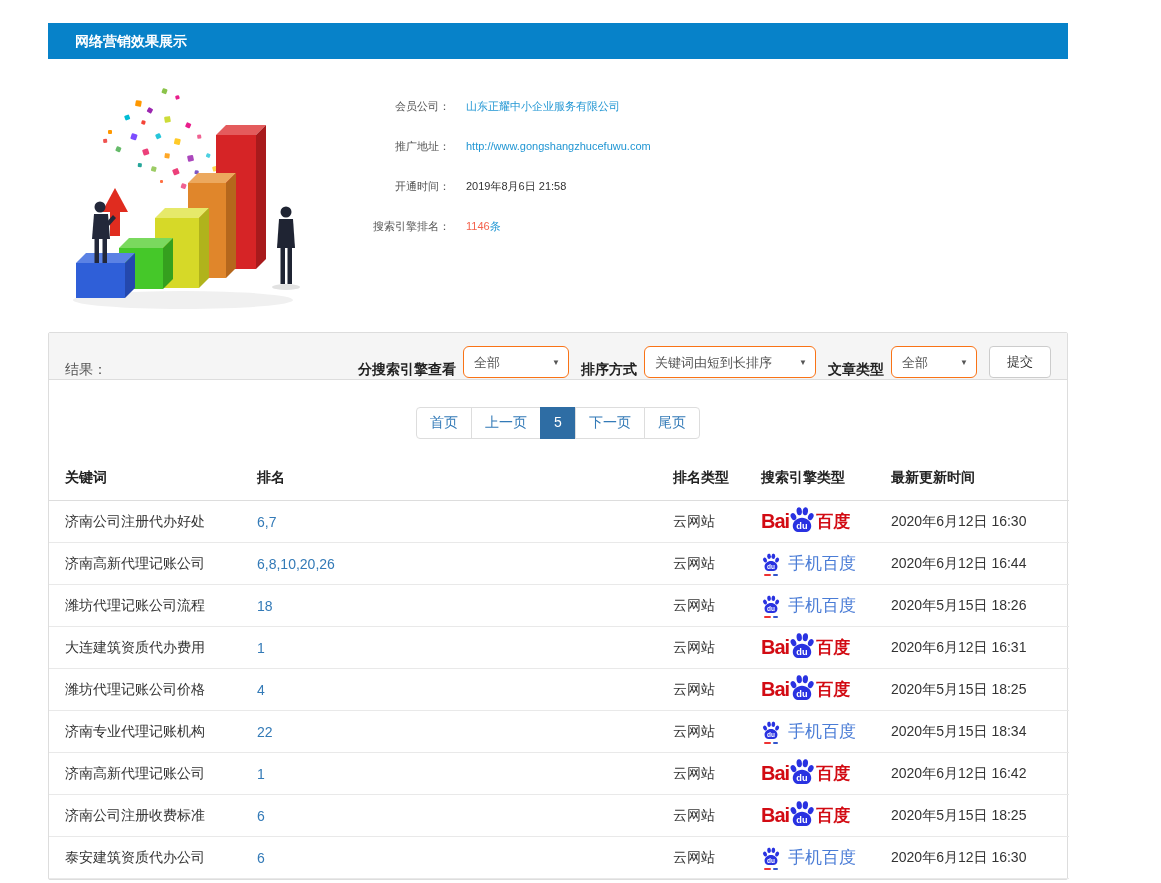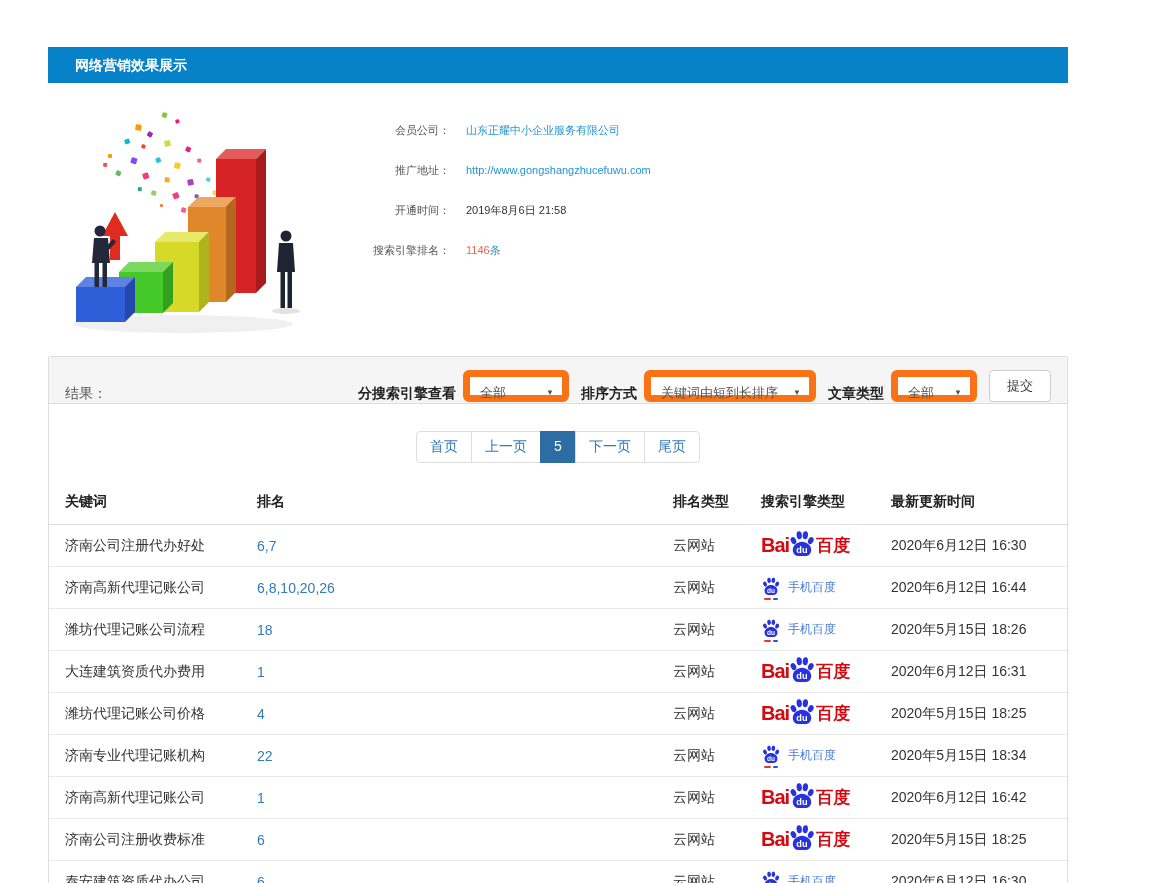--- a/index.html
+++ b/index.html
@@ -1,42 +1,42 @@
 <!DOCTYPE html>
 <html><head>
 <meta charset="utf-8">
 <style>
   * { box-sizing: border-box; margin: 0; padding: 0; }
   html,body { width:1161px; height:883px; overflow:hidden; background:#fff;
     font-family:"Liberation Sans","DejaVu Sans",sans-serif; color:#333; }
   .container { position:relative; margin-left:48px; width:1020px; }
 
   
-  .title-bar { margin-top:47px; height:36px; background:#0782c9; color:#fff;
+  .title-bar { margin-top:23px; height:36px; background:#0782c9; color:#fff;
     font-size:14px; font-weight:bold; line-height:36px; padding-left:27px; }
 
   
   .info-section { display:flex; padding-top:17px; height:257px; }
   .illustration { width:292px; height:245px; flex:0 0 292px; position:relative; }
   .info-list { padding-top:10px; font-size:11px; }
   .info-row { display:flex; align-items:center; height:40px; }
   .info-label { width:110px; text-align:right; color:#555; white-space:nowrap; }
   .info-value { margin-left:16px; }
   .link-blue { color:#2196d3; text-decoration:none; }
   .plain-val { color:#333; }
   .count-orange { color:#f4624d; }
   .count-unit { color:#2196d3; }
 
   
   .panel { margin-top:16px; border:1px solid #ddd; border-radius:2px; }
   .panel-header { background:#f5f5f5; border-bottom:1px solid #ddd; height:47px;
     display:flex; align-items:flex-end; padding:0 16px; font-size:14px; color:#555; }
   .filter-group { margin-left:auto; display:flex; align-items:center; }
   .filter-label { font-weight:bold; color:#222; margin:16px 7px 0 12px; white-space:nowrap; }
-  .sel-wrap { position:relative; display:inline-block; background:#fff; border:7px solid #f97316; border-radius:6px; height:32px; }
+  .sel-wrap { position:relative; display:inline-block; background:#fff; border:1px solid #f97316; border-radius:6px; height:32px; }
   .sel-wrap select { appearance:none; -webkit-appearance:none; border:none; background:transparent;
     height:30px; font-size:13px; color:#555; padding:0 24px 0 10px; width:100%;
     font-family:"Liberation Sans","DejaVu Sans",sans-serif; }
   .sel-wrap .caret { position:absolute; right:8px; top:11px; font-size:8px; color:#555; pointer-events:none; }
   .w-engine { width:106px; } .w-sort { width:172px; } .w-article { width:86px; }
   .submit-btn { margin-left:12px; height:32px; padding:0 17px; background:#fff; border:1px solid #ccc;
     border-radius:4px; font-size:13px; color:#333; cursor:pointer;
     font-family:"Liberation Sans","DejaVu Sans",sans-serif; }
 
   
@@ -58,21 +58,21 @@
   .bai-prefix { color:#d20b13; font-weight:bold; font-size:20px; letter-spacing:-1px; }
   .paw-lg { width:28px; height:30px; margin:0 0 4px -1px; }
   .bai-suffix { color:#d20b13; font-weight:bold; font-size:17px; margin-left:0px; }
   .baidu-mobile { display:inline-flex; align-items:center; }
   .m-paw { display:inline-flex; flex-direction:column; align-items:center; }
   .paw-sm { width:20px; height:21px; }
   .dashes { display:flex; margin-top:1px; }
   .dashes i { display:block; height:2px; border-radius:1px; }
   .dashes .dr { width:7px; background:#e33; margin-right:2px; }
   .dashes .db { width:5px; background:#35c; }
-  .m-label { color:#4a7cd6; font-size:12px; margin-left:7px;font-family:Liberation Serif, serif; }
+  .m-label { color:#4a7cd6; font-size:17px; margin-left:7px;font-family:Liberation Serif, serif; }
 </style>
 </head>
 <body>
 
 <div class="container">
 
   <div class="title-bar">
     <span>网络营销效果展示</span>
   </div>
 

